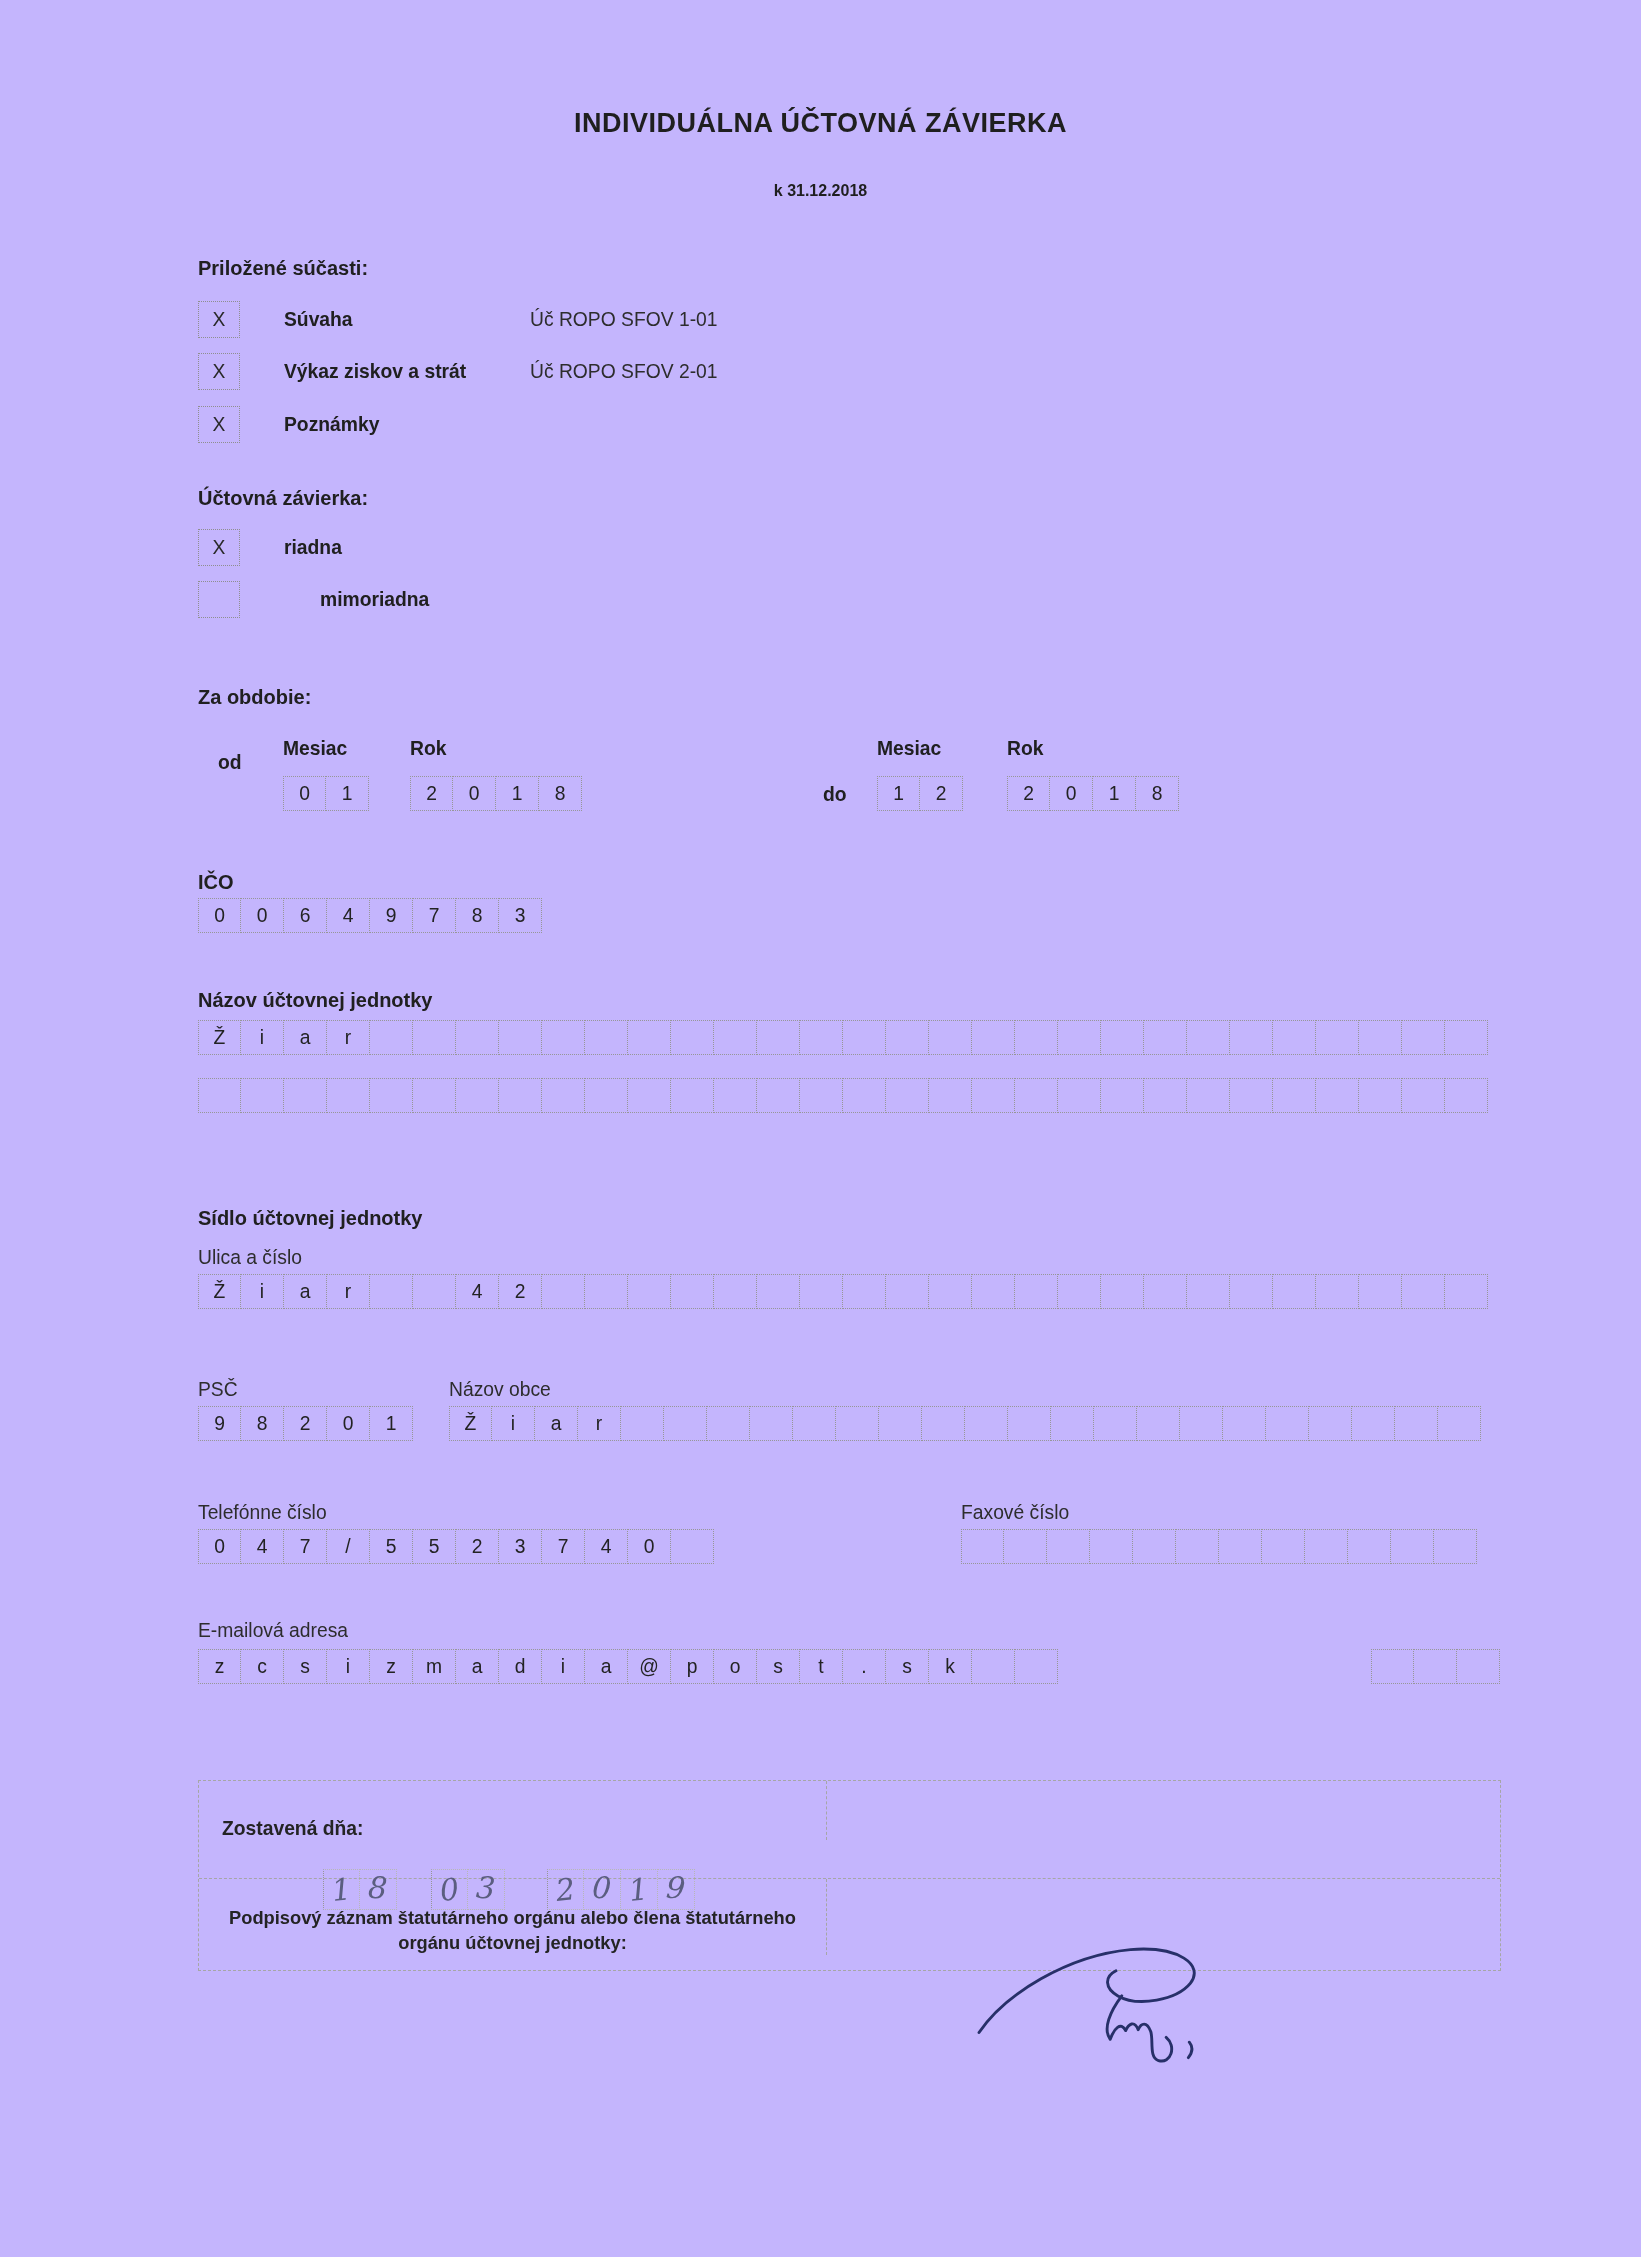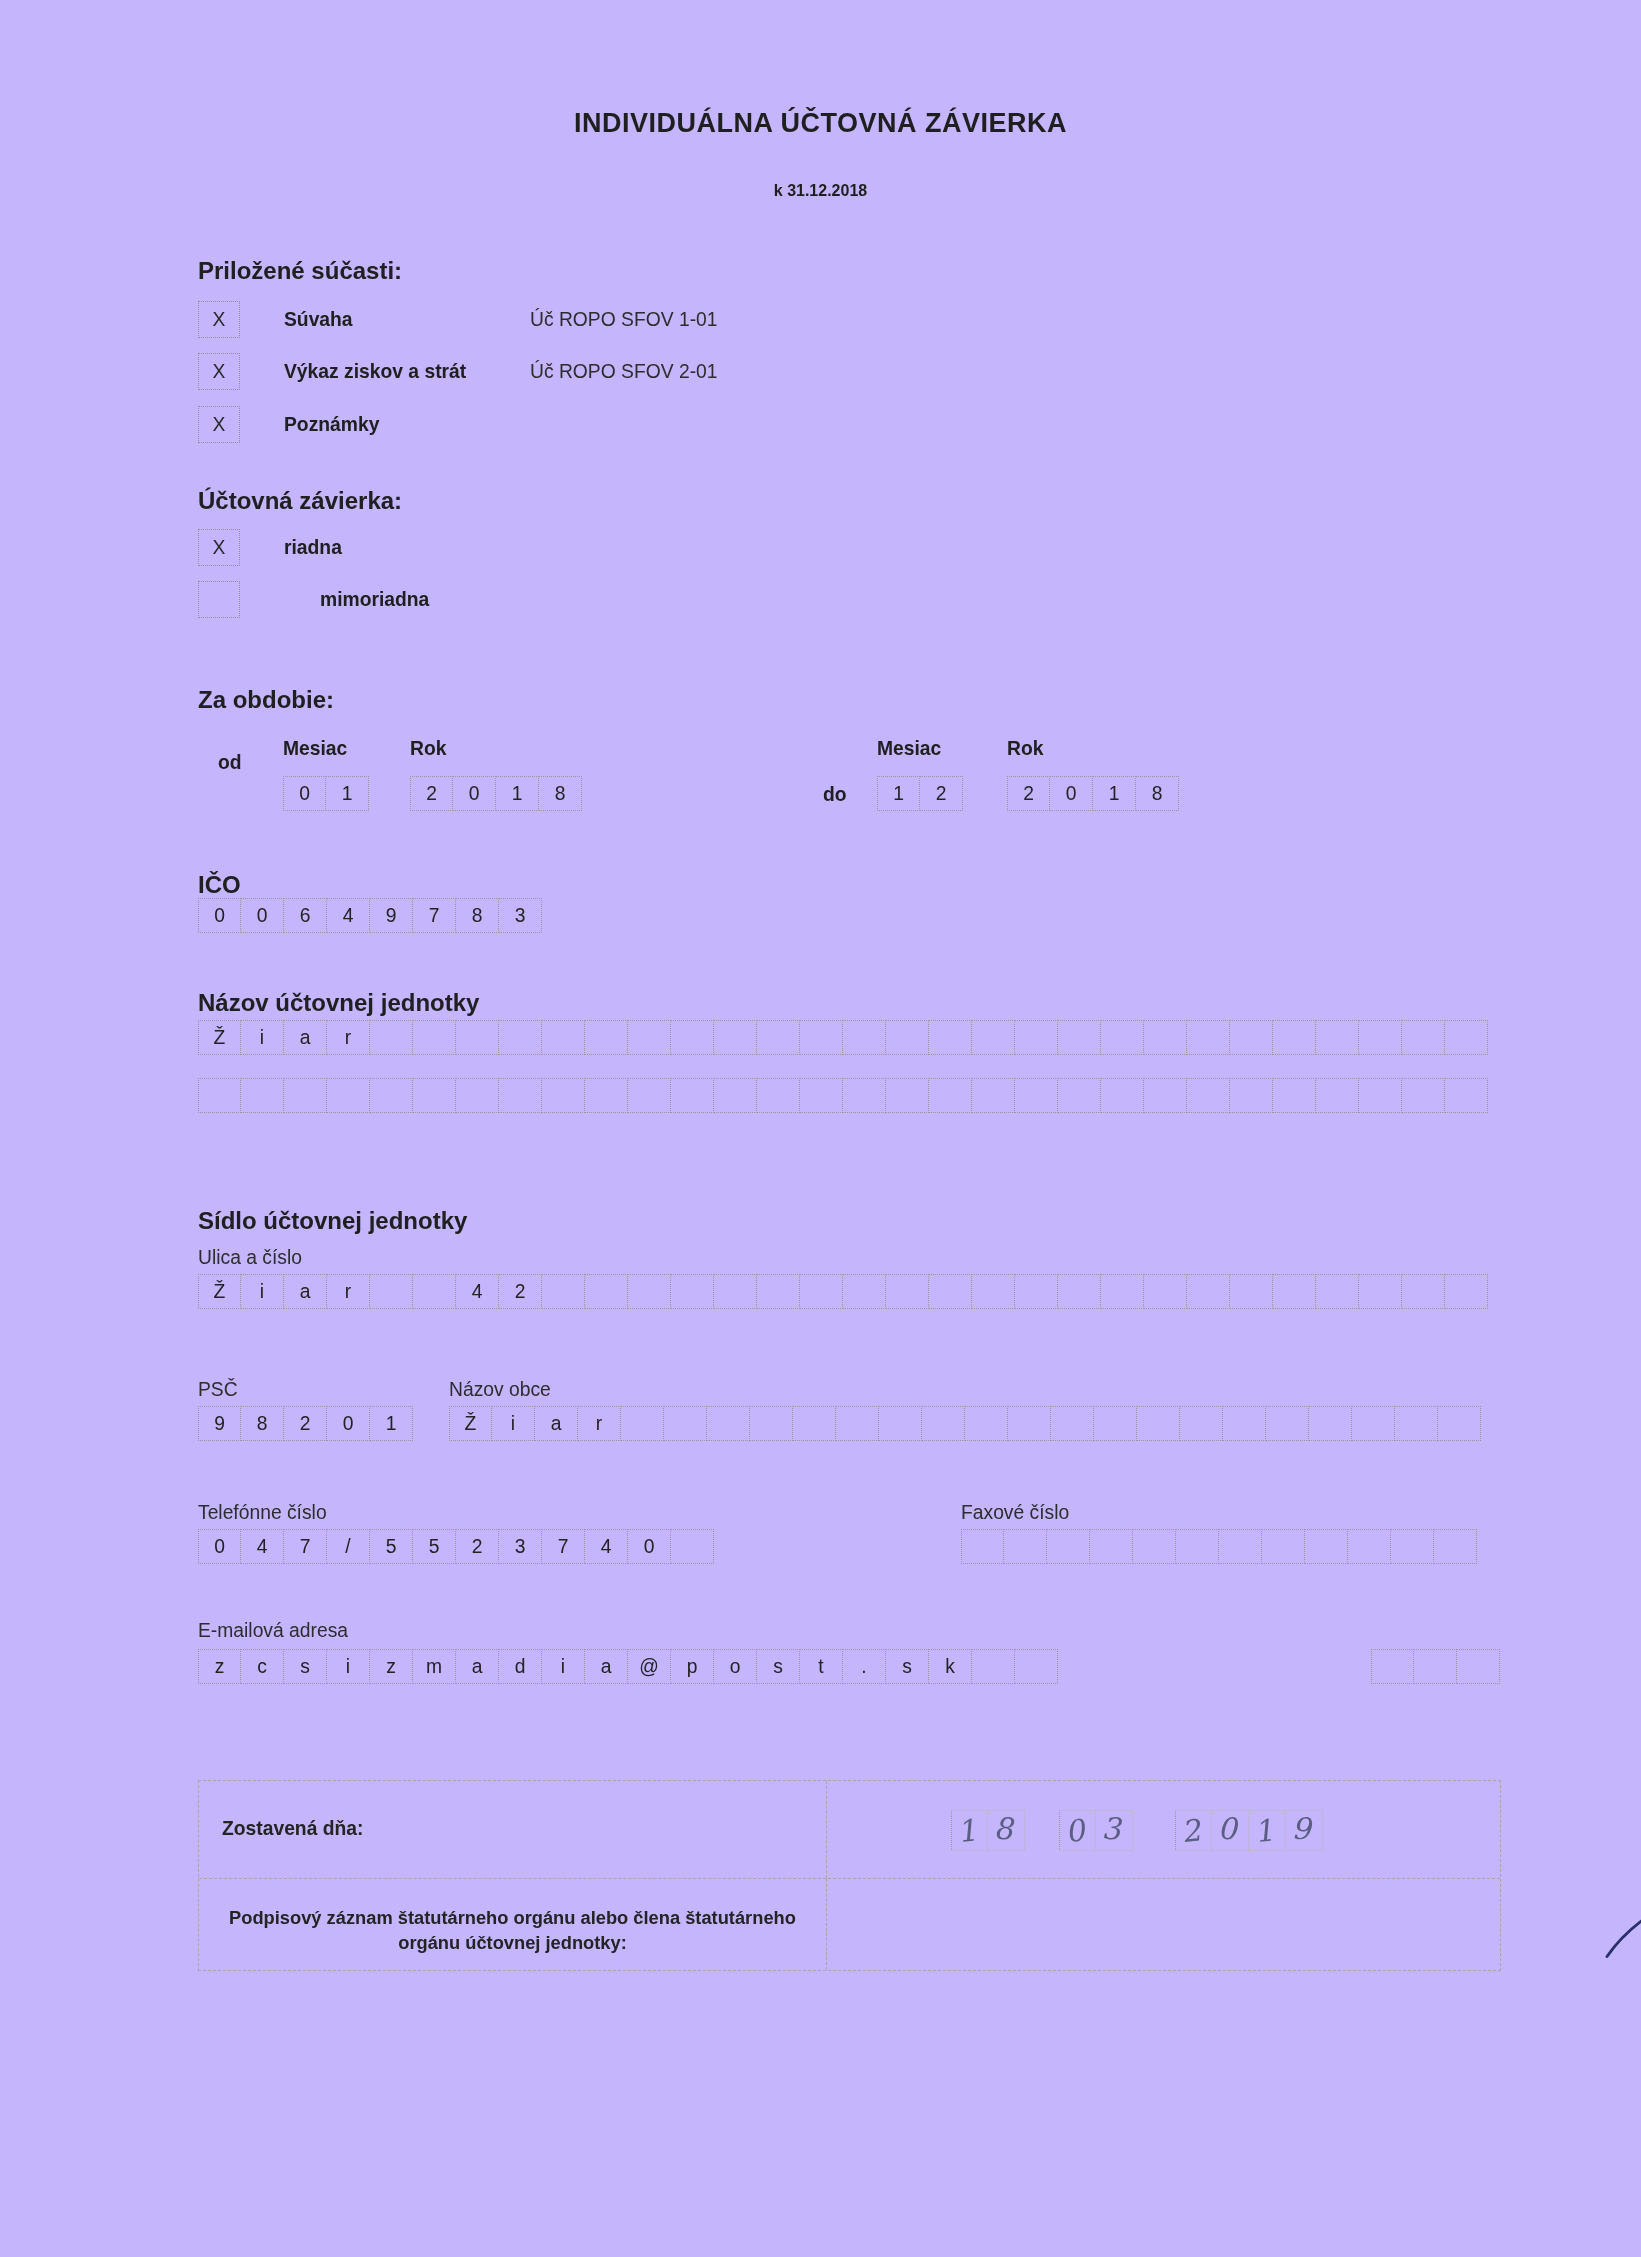--- a/index.html
+++ b/index.html
@@ -5,21 +5,21 @@
   * { margin:0; padding:0; box-sizing:border-box; }
   html,body { background:#e9e9e7; }
   body { font-family:"Liberation Sans", sans-serif; color:#242424; }
   .page {
     position:relative; width:1641px; height:2257px; margin:0 auto;
     background:#c4b5fd; overflow:hidden;
   }
   .abs { position:absolute; }
   .title { top:108px; left:0; width:100%; text-align:center; font-size:27px; font-weight:bold; letter-spacing:0.5px; color:#1f1f1f; }
   .subtitle { top:182px; left:0; width:100%; text-align:center; font-size:16px; font-weight:bold; color:#1f1f1f; }
-  .heading { font-size:24px; font-weight:bold; color:#202020; }
+  .heading { font-size:20px; font-weight:bold; color:#202020; }
   .sublabel { font-size:19.3px; color:#2d2d2d; }
   .boldsmall { font-size:19.3px; font-weight:bold; color:#202020; }
 
   .cbrow { display:flex; align-items:center; }
   .checkbox {
     width:42px; height:37px; border:1px dotted #8f8f8f;
     display:flex; align-items:center; justify-content:center;
     font-size:19.3px; color:#2a2a2a; flex:0 0 auto;
   }
   .cbrow .cblabel { margin-left:44px; font-size:19.3px; font-weight:bold; color:#202020; width:246px; }
@@ -28,21 +28,21 @@
   .grid { position:absolute; display:flex; }
   .cell {
     width:43px; height:35px;
     border-top:1px dotted #979797; border-bottom:1px dotted #979797; border-right:1px dotted #979797;
     display:flex; align-items:center; justify-content:center;
     font-size:19.3px; color:#232323; background:transparent;
   }
   .grid .cell:first-child { border-left:1px dotted #979797; }
 
   .ftable { left:198px; top:1780px; width:1303px; height:191px; border:1px dashed #a6a6a6; }
-  .frow { display:flex; position:relative; }
+  .frow { display:flex; position:relative;flex-direction:column; }
   .fr1 { height:98px; border-bottom:1px dashed #a6a6a6; }
   .fr2 { height:91px; }
   .fleft { width:628px; border-right:1px dashed #a6a6a6; padding:0 23px; }
   .fright { position:relative; flex:1; }
   .datelabel { padding-top:37px; font-size:19.3px; font-weight:bold; }
   .siglabel { padding-top:27px; font-size:18.3px; font-weight:bold; line-height:1.35;text-align:center; }
 
   .hand .cell { width:37px; height:41px; border-color:#b7b7b7; }
   .hand .cell span {
     display:inline-block; font-family:"DejaVu Serif", serif; font-style:italic;

